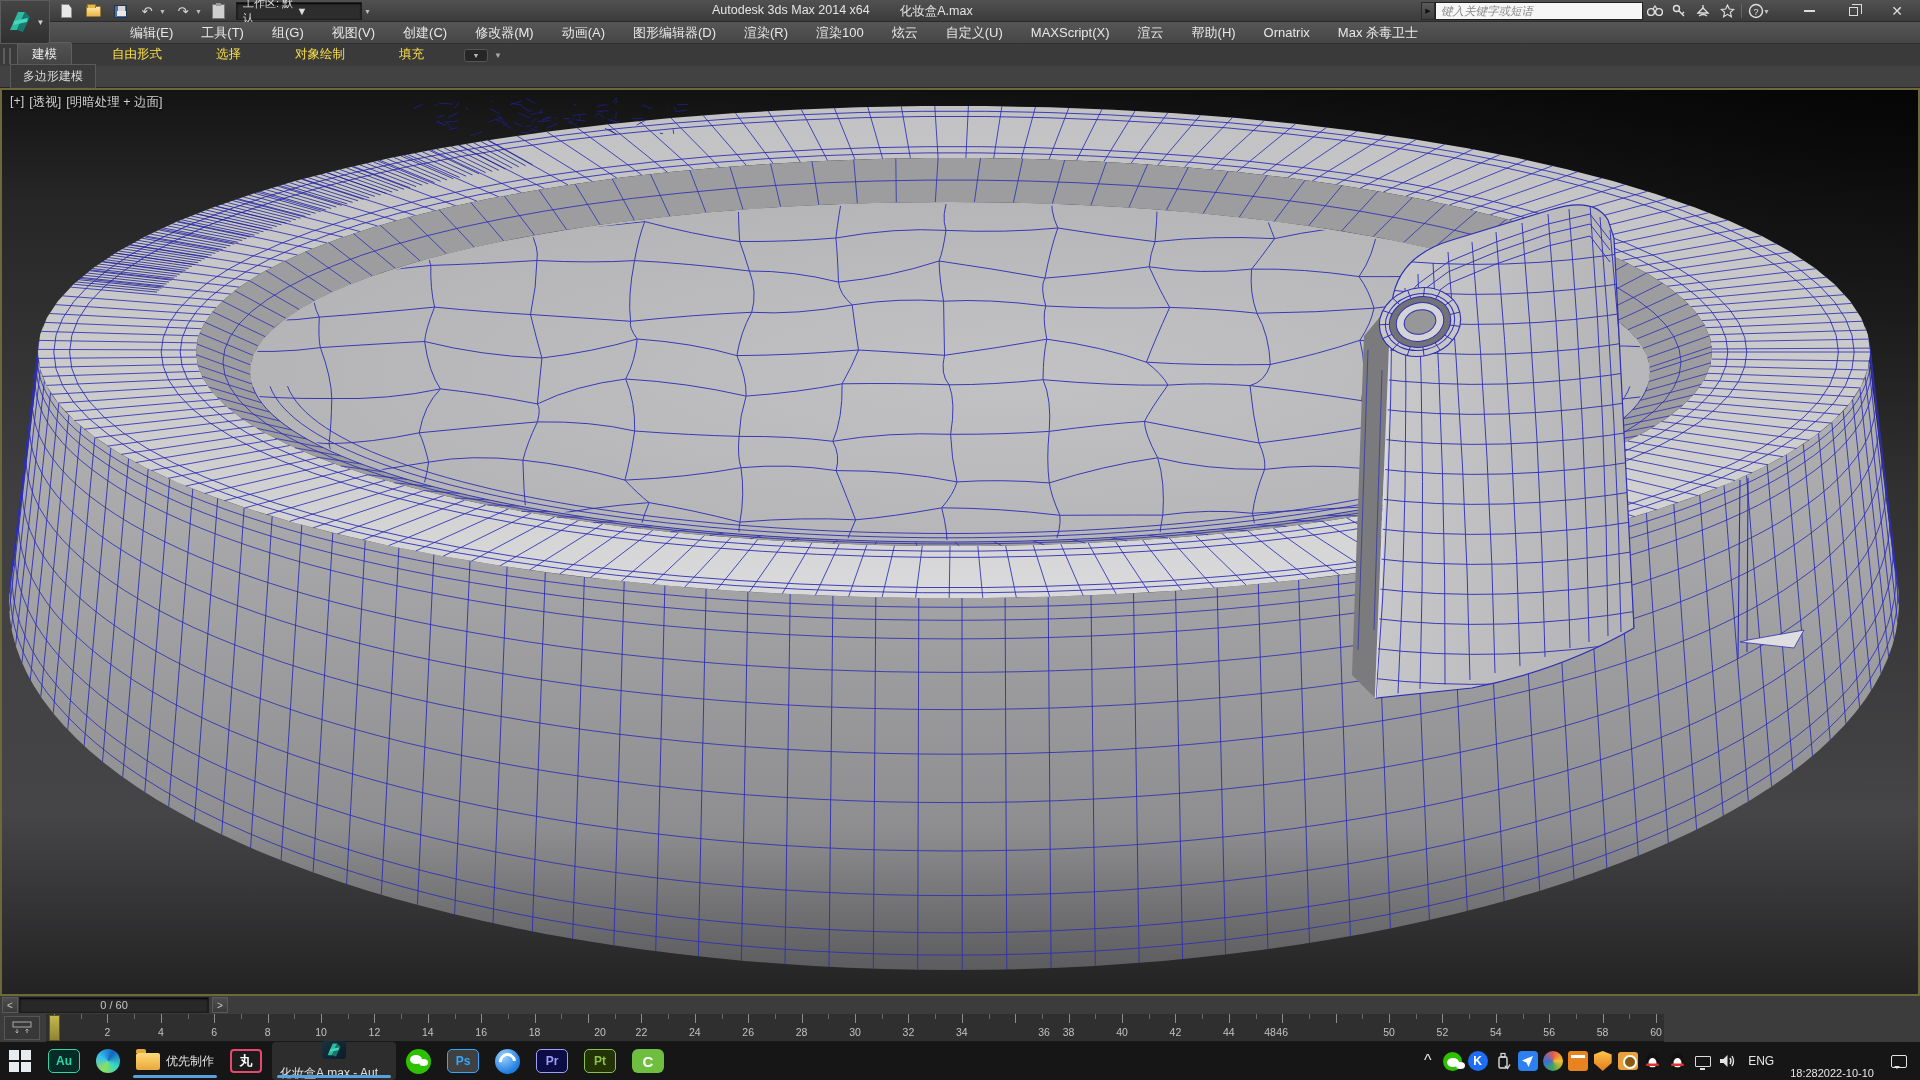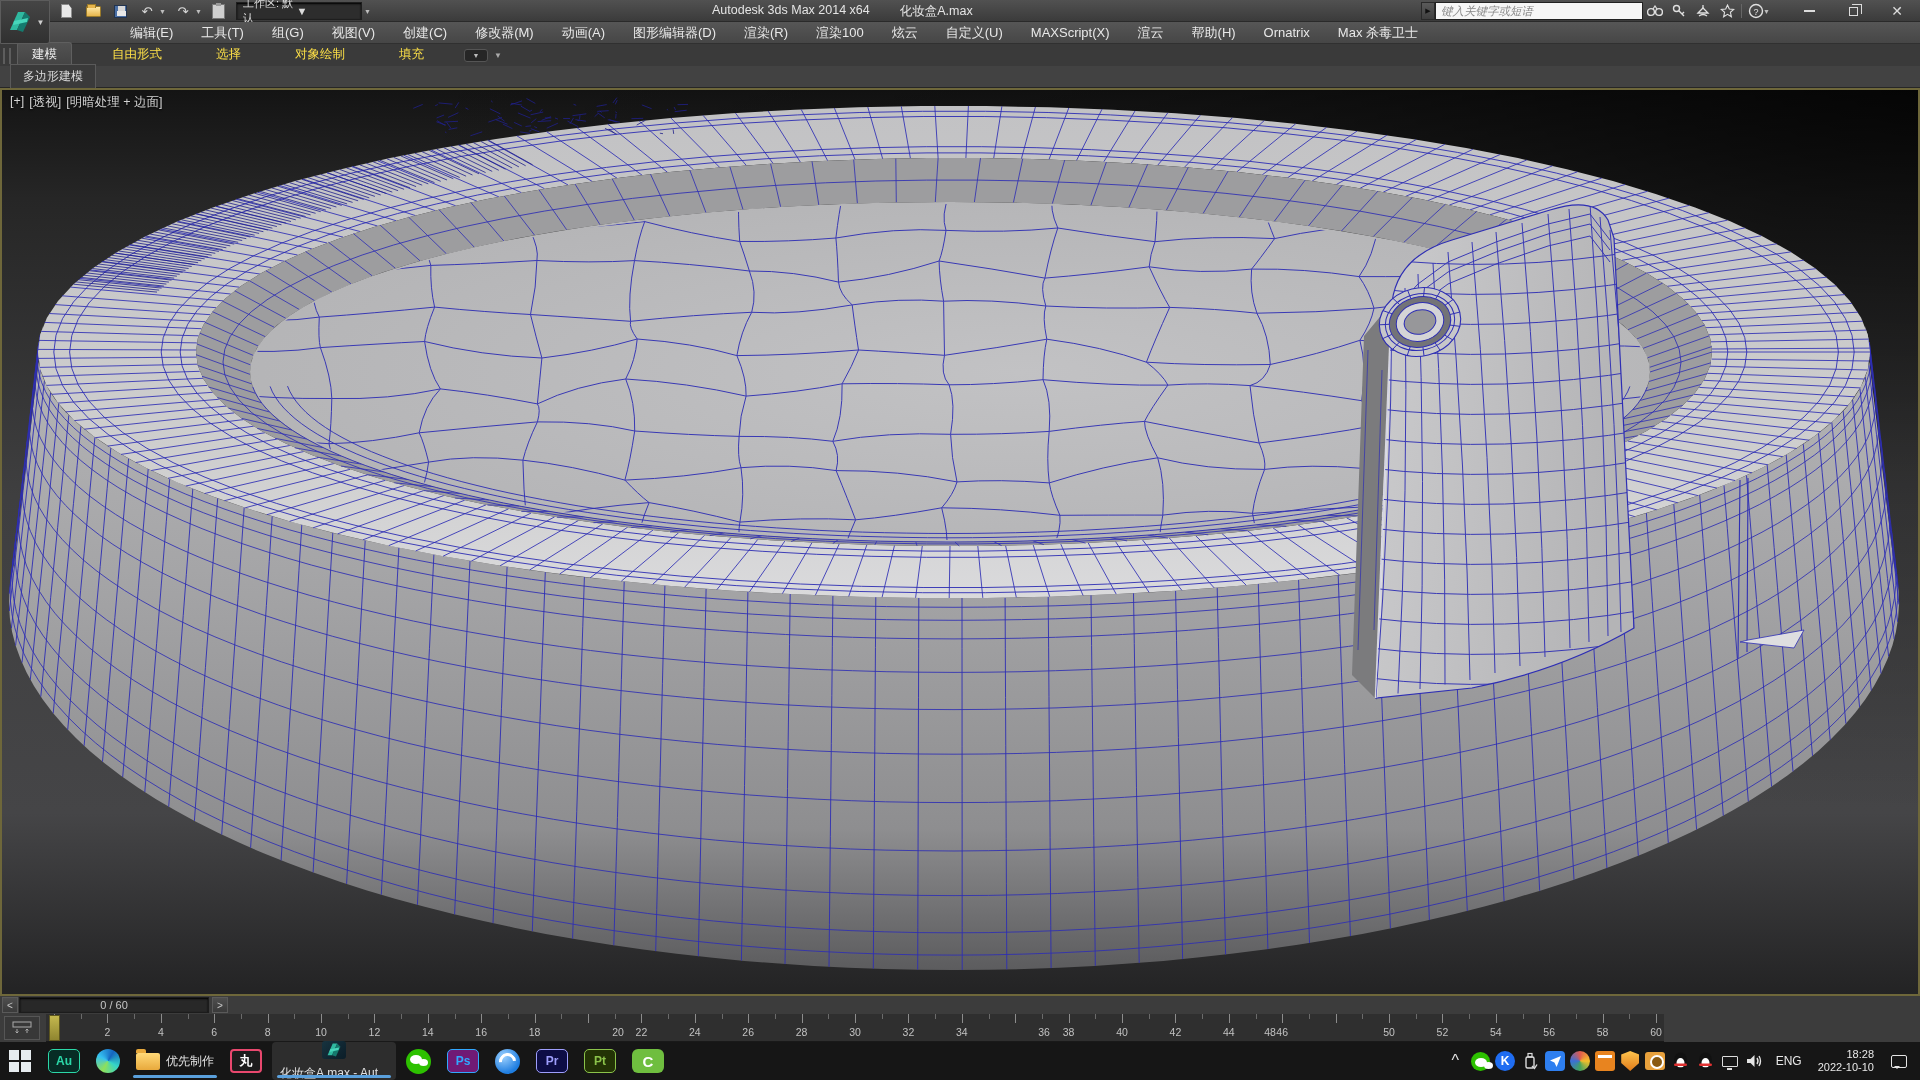--- a/index.html
+++ b/index.html
@@ -107,21 +107,21 @@
   .folder-glyph:before { content:""; position:absolute; left:0; top:-4px; width:10px; height:4px; background:#e8a93c; border-radius:2px 2px 0 0; }
   .wechat-circle { width:25px; height:25px; border-radius:50%; background:#2dc100; position:relative; }
   .wechat-circle:before { content:""; position:absolute; left:4px; top:6px; width:12px; height:9px; background:#fff; border-radius:50%; }
   .wechat-circle:after { content:""; position:absolute; left:13px; top:10px; width:9px; height:7px; background:#fff; border-radius:50%; }
   .blue-circle { width:25px; height:25px; border-radius:50%; background:radial-gradient(circle at 35% 30%,#9ed2ff,#1e7de0 70%); position:relative; }
   .blue-circle:before { content:""; position:absolute; inset:4px; border-radius:50%; border:3px solid #fff; border-color:#fff transparent transparent #fff; transform:rotate(40deg); }
   .max-logo-sq { width:24px; height:24px; border-radius:3px; background:linear-gradient(135deg,#17333f,#0b1d28); display:flex; align-items:center; justify-content:center; }
   .tray { margin-left:auto; display:flex; align-items:center; height:38px; padding-right:4px; }
   .tray-item { position:relative; width:25px; height:38px; display:flex; align-items:center; justify-content:center; color:#e4e4e4; }
   .tray-text { width:auto; padding:0 8px; font-size:12px; color:#e8e8e8; }
-  .clock { width:auto; flex-direction:column; align-items:flex-end; justify-content:center; padding:0 8px; color:#e8e8e8; font-size:11px; line-height:13px;text-align:right; }
+  .clock { width:auto; flex-direction:row; align-items:flex-end; justify-content:center; padding:0 8px; color:#e8e8e8; font-size:11px; line-height:13px;text-align:right; }
   .kq-circle { width:20px; height:20px; border-radius:50%; background:#1f6df2; color:#fff; font-size:12px; font-weight:bold; display:flex; align-items:center; justify-content:center; }
   .pinwheel { width:20px; height:20px; border-radius:50%; background:conic-gradient(#e05a4e,#f5c02a,#43a35e,#3a6fd8,#e05a4e); }
   .orange-win { width:20px; height:20px; border-radius:3px; background:#e8841f; position:relative; }
   .orange-win:before { content:""; position:absolute; left:3px; top:4px; width:14px; height:3px; background:#fff; }
   .shield { width:18px; height:20px; background:linear-gradient(#ffc44d,#e07b1a); clip-path:polygon(50% 0,100% 18%,100% 60%,50% 100%,0 60%,0 18%); }
   .camera-sq { width:20px; height:18px; border-radius:3px; background:#e8a13c; position:relative; }
   .camera-sq:before { content:""; position:absolute; left:5px; top:3px; width:10px; height:10px; border-radius:50%; background:#8a5a12; border:2px solid #fff; }
   .monitor { width:16px; height:11px; border:1.5px solid #dcdcdc; border-radius:1px; position:relative; }
   .monitor:after { content:""; position:absolute; left:4px; bottom:-4px; width:5px; height:2px; background:#dcdcdc; }
   .chat-bubble { width:16px; height:13px; border:1.5px solid #e4e4e4; border-radius:2px; position:relative; }
@@ -958,21 +958,21 @@
           <div class="tick major" style="left:381.8px;height:9px"></div>
           <div class="tick-label" style="left:381.8px">14</div>
           <div class="tick" style="left:408.5px;height:5px"></div>
           <div class="tick major" style="left:435.2px;height:9px"></div>
           <div class="tick-label" style="left:435.2px">16</div>
           <div class="tick" style="left:461.9px;height:5px"></div>
           <div class="tick major" style="left:488.6px;height:9px"></div>
           <div class="tick-label" style="left:488.6px">18</div>
           <div class="tick" style="left:515.3px;height:5px"></div>
           <div class="tick major" style="left:542.0px;height:9px"></div>
-          <div class="tick-label" style="left:572px">20</div>
+          <div class="tick-label" style="left:554px">20</div>
           <div class="tick" style="left:568.7px;height:5px"></div>
           <div class="tick major" style="left:595.4px;height:9px"></div>
           <div class="tick-label" style="left:595.4px">22</div>
           <div class="tick" style="left:622.1px;height:5px"></div>
           <div class="tick major" style="left:648.8px;height:9px"></div>
           <div class="tick-label" style="left:648.8px">24</div>
           <div class="tick" style="left:675.5px;height:5px"></div>
           <div class="tick major" style="left:702.2px;height:9px"></div>
           <div class="tick-label" style="left:702.2px">26</div>
           <div class="tick" style="left:728.9px;height:5px"></div>
@@ -1060,21 +1060,21 @@
             <polygon points="11,22 19,4 24,9 17,24" fill="#157a6e"></polygon>
             <polygon points="8,13 22,10 21,14 7,17" fill="#47d6bb"></polygon>
           </svg>
       </div>
       <span class="tb-label">化妆盒A.max - Aut...</span>
     </div>
     <div class="tb-item">
       <div class="wechat-circle"></div>
     </div>
     <div class="tb-item">
-      <div class="sq-icon" style="background:#701a75;border:1.5px solid #31a8ff;color:#31a8ff;border-radius:5px;">Ps</div>
+      <div class="sq-icon" style="background:#404040;border:1.5px solid #31a8ff;color:#31a8ff;border-radius:5px;">Ps</div>
     </div>
     <div class="tb-item">
       <div class="blue-circle"></div>
     </div>
     <div class="tb-item">
       <div class="sq-icon" style="background:#0d0d45;border:1.5px solid #9e9efc;color:#9e9efc;border-radius:5px;">Pr</div>
     </div>
     <div class="tb-item">
       <div class="sq-icon" style="background:#233305;border:1.5px solid #8bc34a;color:#8bc34a;border-radius:5px;">Pt</div>
     </div>

